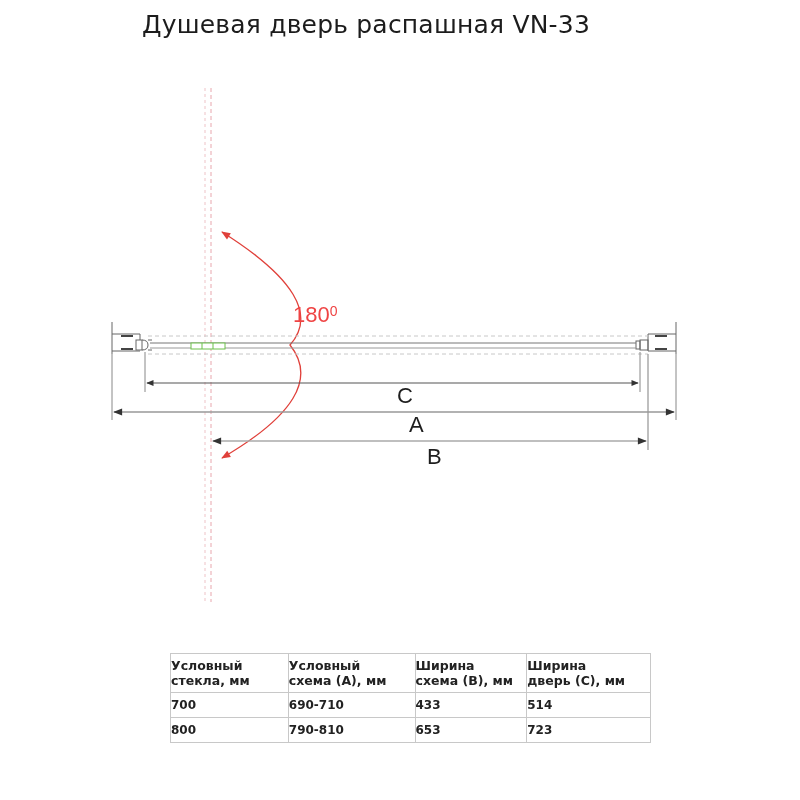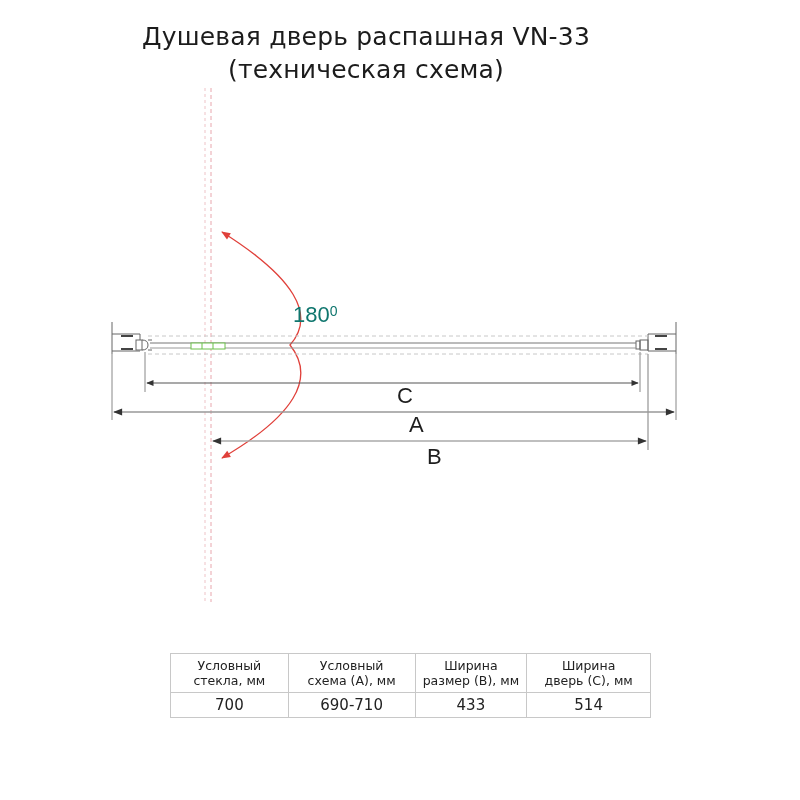--- a/index.html
+++ b/index.html
@@ -11,21 +11,21 @@
       width: 800px;
       height: 800px;
       position: relative;
       overflow: hidden;
       font-family: "DejaVu Sans", "Liberation Sans", sans-serif;
       color: #1a1a1a;
     }
     .title {
       position: absolute;
       left: 0;
-      top: 20px;
+      top: 8px;
       width: 732px;
       text-align: center;
       font-size: 25px;
       line-height: 33px;
       font-weight: normal;
       color: #1c1c1c;
       letter-spacing: 0.2px;
     }
     .title div { white-space: nowrap; }
     svg.diagram {
@@ -39,62 +39,61 @@
       font-size: 22px;
       color: #1e1e1e;
       line-height: 22px;
     }
     .angle-label {
       position: absolute;
       left: 293px;
       top: 303px;
       font-family: "Liberation Sans", sans-serif;
       font-size: 22px;
-      color: #0f766e;
+      color: #ef4444;
       line-height: 24px;
     }
     .angle-label sup {
       font-size: 14px;
       vertical-align: top;
       position: relative;
       top: -4px;
     }
     table.spec {
       position: absolute;
       left: 170px;
       top: 653px;
       width: 481px;
       border-collapse: collapse;
       font-family: "DejaVu Sans", sans-serif;
       font-size: 12.5px;
       color: #222;
     }
     table.spec th, table.spec td {
       border: 1px solid #c8c8c8;
-      text-align: center;
+      text-align: left;
       padding: 0;
-      font-weight: normal;
+      font-weight: bold;
     }
     table.spec th {
       height: 38px;
       line-height: 15px;
       font-size: 12.5px;
     }
     table.spec td {
       height: 24px;
-      font-size: 15px;
+      font-size: 12px;
     }
     table.spec th span { display: block; }
   </style>
 </head>
 <body>
 
 <div class="title">
   <div>Душевая дверь распашная VN-33</div>
-  <div>(техническая схема)</div>
 </div>
 
 <svg class="diagram" width="800" height="800" viewBox="0 0 800 800" xmlns="http://www.w3.org/2000/svg">
   <defs>
     <marker id="arrowDark" viewBox="0 0 10 10" refX="9" refY="5" markerWidth="8" markerHeight="6" orient="auto-start-reverse">
       <path d="M0,1 L10,5 L0,9 z" fill="#333"></path>
     </marker>
     <marker id="arrowRed" viewBox="0 0 10 10" refX="9" refY="5" markerWidth="9" markerHeight="7" orient="auto-start-reverse">
       <path d="M0,1 L10,5 L0,9 z" fill="#e0403a"></path>
     </marker>
@@ -178,29 +177,35 @@
       <th>
         <span>Условный</span>
         <span>стекла, мм</span>
       </th>
       <th>
         <span>Условный</span>
         <span>схема (A), мм</span>
       </th>
       <th>
         <span>Ширина</span>
-        <span>размер (B), мм</span>
+        <span>схема (B), мм</span>
       </th>
       <th>
         <span>Ширина</span>
         <span>дверь (C), мм</span>
       </th>
     </tr>
   </thead>
   <tbody>
     <tr>
       <td>700</td>
       <td>690-710</td>
       <td>433</td>
       <td>514</td>
     </tr>
+    <tr>
+      <td>800</td>
+      <td>790-810</td>
+      <td>653</td>
+      <td>723</td>
+    </tr>
   </tbody>
 </table>
 
 </body></html>

